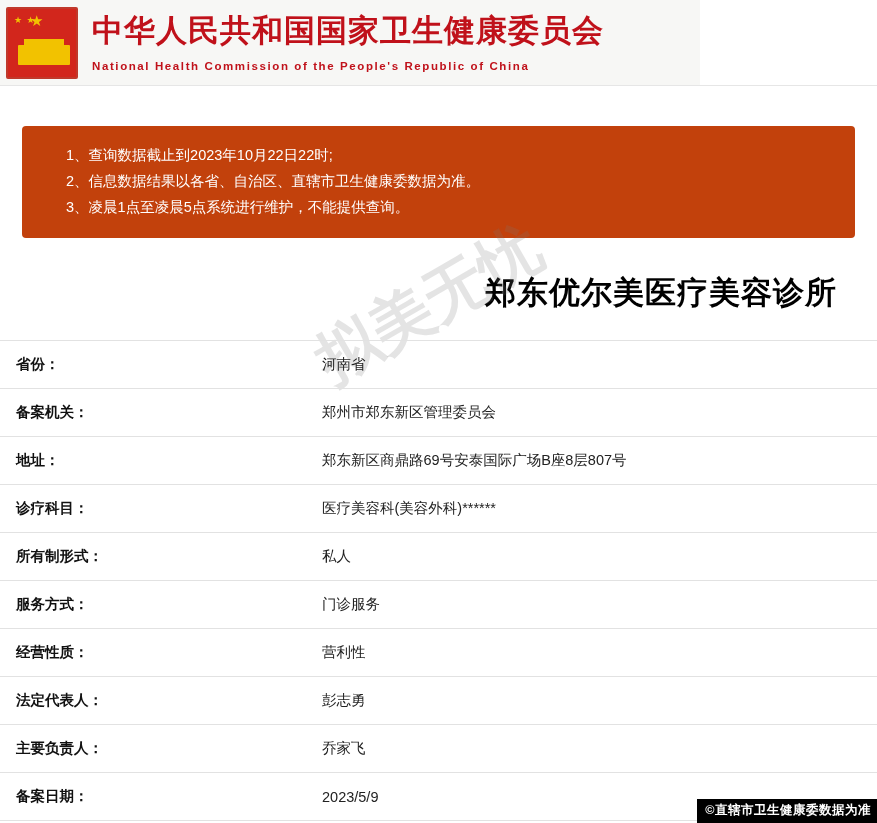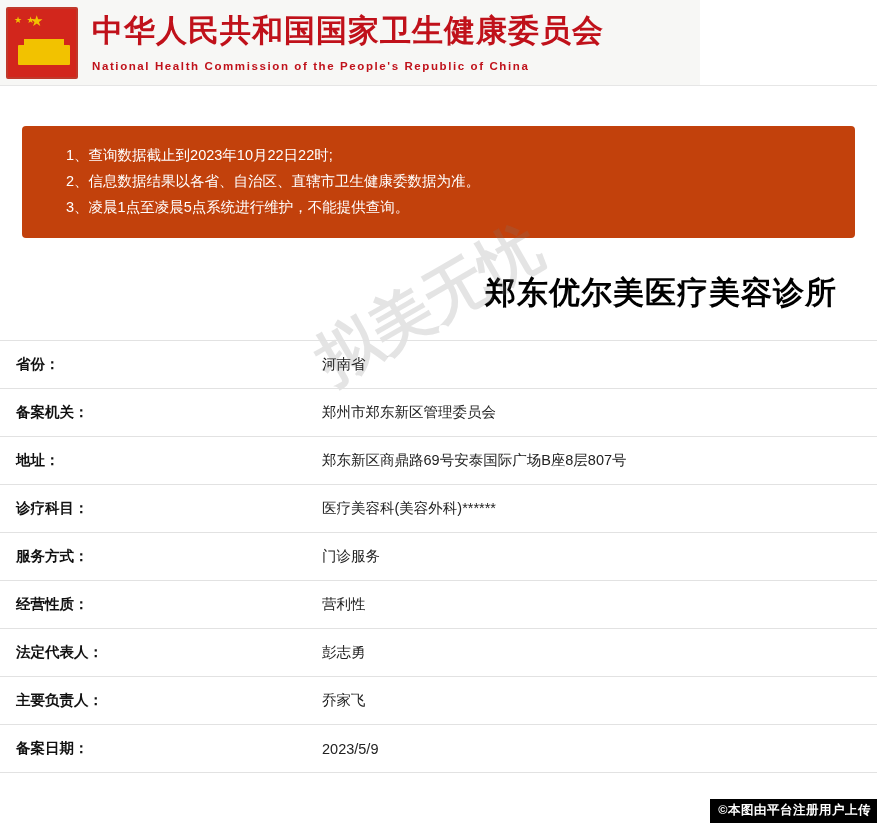--- a/index.html
+++ b/index.html
@@ -233,20 +233,24 @@
       </tr>
       <tr>
         <td class="label">地址：</td>
         <td class="value">郑东新区商鼎路69号安泰国际广场B座8层807号</td>
       </tr>
       <tr>
         <td class="label">诊疗科目：</td>
         <td class="value">医疗美容科(美容外科)******</td>
       </tr>
       <tr>
+        <td class="label">所有制形式：</td>
+        <td class="value">私人</td>
+      </tr>
+      <tr>
         <td class="label">服务方式：</td>
         <td class="value">门诊服务</td>
       </tr>
       <tr>
         <td class="label">经营性质：</td>
         <td class="value">营利性</td>
       </tr>
       <tr>
         <td class="label">法定代表人：</td>
         <td class="value">彭志勇</td>
@@ -255,15 +259,15 @@
         <td class="label">主要负责人：</td>
         <td class="value">乔家飞</td>
       </tr>
       <tr>
         <td class="label">备案日期：</td>
         <td class="value">2023/5/9</td>
       </tr>
     </tbody>
   </table>
 
-  <div class="footer-credit">©本图由平台注册用户上传</div>
+  <div class="footer-credit">©直辖市卫生健康委数据为准</div>
 
 </div>
 
 </body></html>

